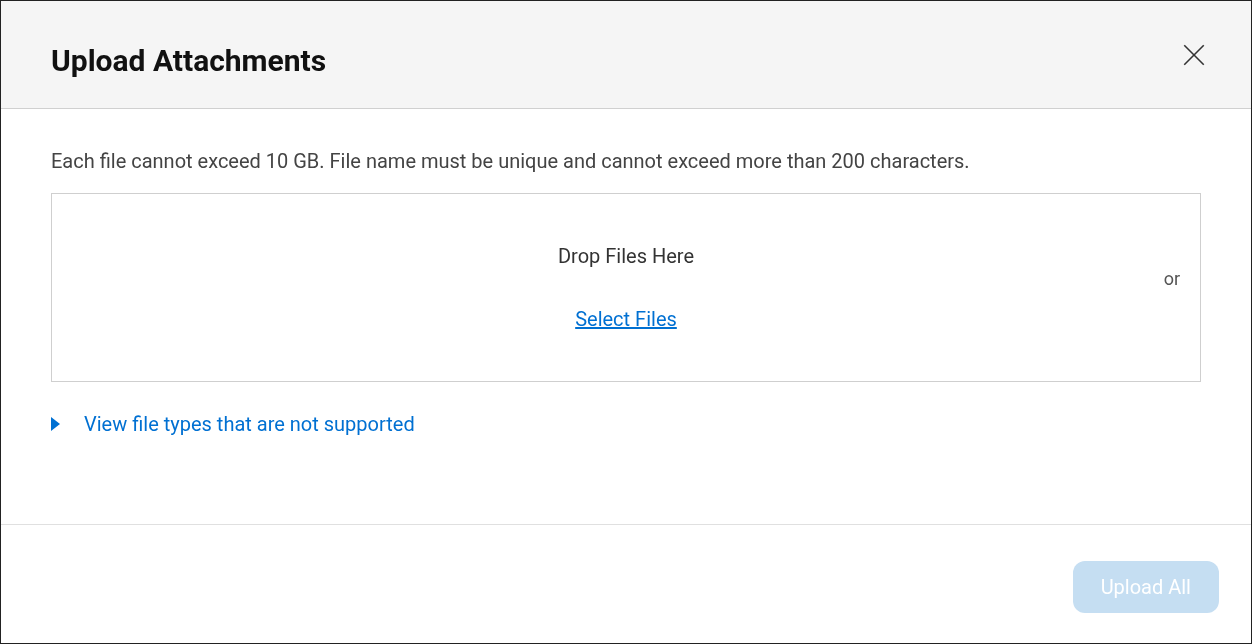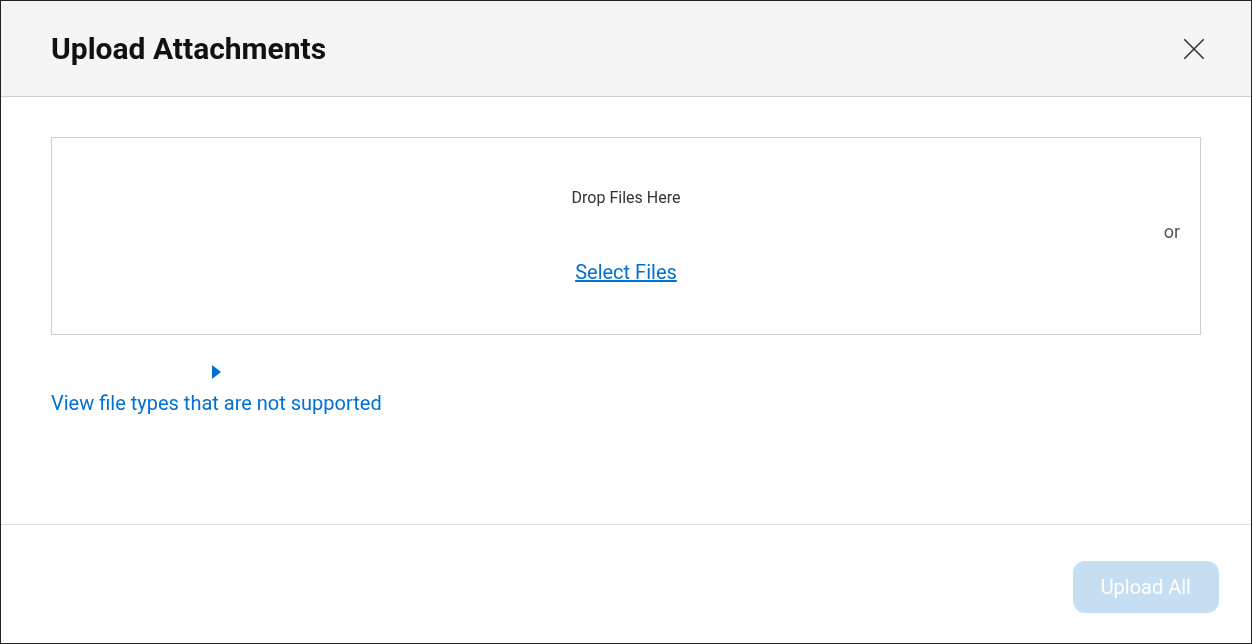--- a/index.html
+++ b/index.html
@@ -27,20 +27,21 @@
       border-bottom: 1px solid #d0d0d0;
       padding: 30px 40px 30px 50px;
       display: flex;
       align-items: center;
       justify-content: space-between;
     }
     .modal-title {
       font-size: 30px;
       font-weight: 700;
       color: #111;
+      margin-top: 12px;
     }
     .close-btn {
       background: none;
       border: none;
       cursor: pointer;
       padding: 4px;
       color: #333;
       display: flex;
       align-items: center;
       justify-content: center;
@@ -59,50 +60,48 @@
       font-size: 20px;
       color: #444;
       margin-bottom: 20px;
     }
     .dropzone {
       border: 1px solid #cfcfcf;
       padding: 50px 20px 50px 20px;
       text-align: center;
     }
     .drop-title {
-      font-size: 16px;
+      font-size: 20px;
       color: #333;
-      margin-bottom: 14px;
     }
     .drop-or {
       font-size: 18px;
       color: #555;
       margin-bottom: 18px;
       text-align: right;
     }
     .select-files {
       font-size: 20px;
       color: #0070d2;
       text-decoration: underline;
       cursor: pointer;
       background: none;
       border: none;
       font-family: inherit;
     }
     .expander {
       display: flex;
       align-items: center;
-      gap: 12px;
+      gap: 24px;
       margin-top: 30px;
       cursor: pointer;
       background: none;
       border: none;
       font-family: inherit;
       padding: 0;
-      flex-direction: column;
     }
     .expander-icon {
       width: 0;
       height: 0;
       border-top: 7px solid transparent;
       border-bottom: 7px solid transparent;
       border-left: 9px solid #0070d2;
     }
     .expander-label {
       font-size: 20px;
@@ -134,20 +133,21 @@
     <h1 class="modal-title">Upload Attachments</h1>
     <button class="close-btn">
       <svg viewBox="0 0 24 24" fill="none">
         <line x1="3" y1="3" x2="21" y2="21"></line>
         <line x1="21" y1="3" x2="3" y2="21"></line>
       </svg>
     </button>
   </div>
 
   <div class="modal-body">
+    <p class="hint-text">Each file cannot exceed 10 GB. File name must be unique and cannot exceed more than 200 characters.</p>
 
     <div class="dropzone">
       <div class="drop-title">Drop Files Here</div>
       <div class="drop-or">or</div>
       <button class="select-files">Select Files</button>
     </div>
 
     <button class="expander">
       <span class="expander-icon"></span>
       <span class="expander-label">View file types that are not supported</span>

